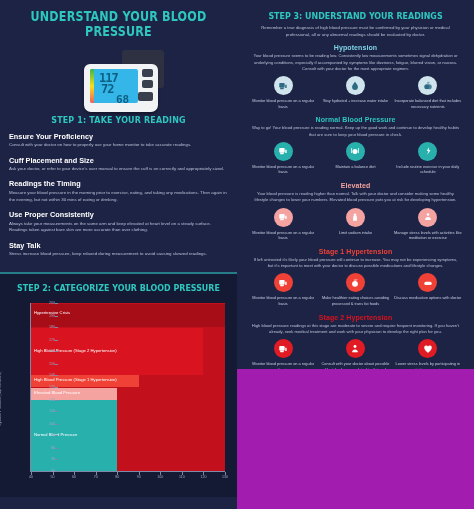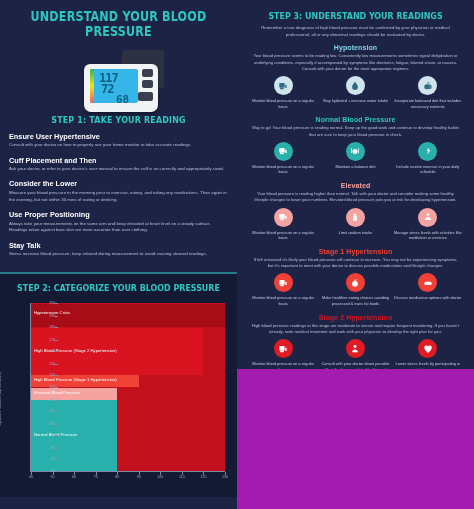--- a/index.html
+++ b/index.html
@@ -153,33 +153,33 @@
           <div class="btn-o"></div>
           <div class="btn-wide"></div>
         </div>
       </div>
     </div>
 
     <div class="step-head">STEP 1: TAKE YOUR READING</div>
 
     <div class="tips" id="tips-list">
         <div class="tip">
-          <div class="tip-title">Ensure User Hypertensive</div>
+          <div class="tip-title">Ensure Your Proficiency</div>
           <div class="tip-body">Consult with your doctor on how to properly use your home monitor to take accurate readings.</div>
         </div>
         <div class="tip">
-          <div class="tip-title">Cuff Placement and Then</div>
+          <div class="tip-title">Cuff Placement and Size</div>
           <div class="tip-body">Ask your doctor, or refer to your device's user manual to ensure the cuff is on correctly and appropriately sized.</div>
         </div>
         <div class="tip">
-          <div class="tip-title">Consider the Lower</div>
+          <div class="tip-title">Readings the Timing</div>
           <div class="tip-body">Measure your blood pressure in the morning prior to exercise, eating, and taking any medications. Then again in the evening, but not within 30 mins of eating or drinking.</div>
         </div>
         <div class="tip">
-          <div class="tip-title">Use Proper Positioning</div>
+          <div class="tip-title">Use Proper Consistently</div>
           <div class="tip-body">Always take your measurements on the same arm and keep elevated at heart level on a steady surface. Readings taken against bare skin are more accurate than over clothing.</div>
         </div>
         <div class="tip">
           <div class="tip-title">Stay Talk</div>
           <div class="tip-body">Stress increase blood pressure, keep relaxed during measurement to avoid causing skewed readings.</div>
         </div>
       </div>
 
     <div class="divider"></div>
 

